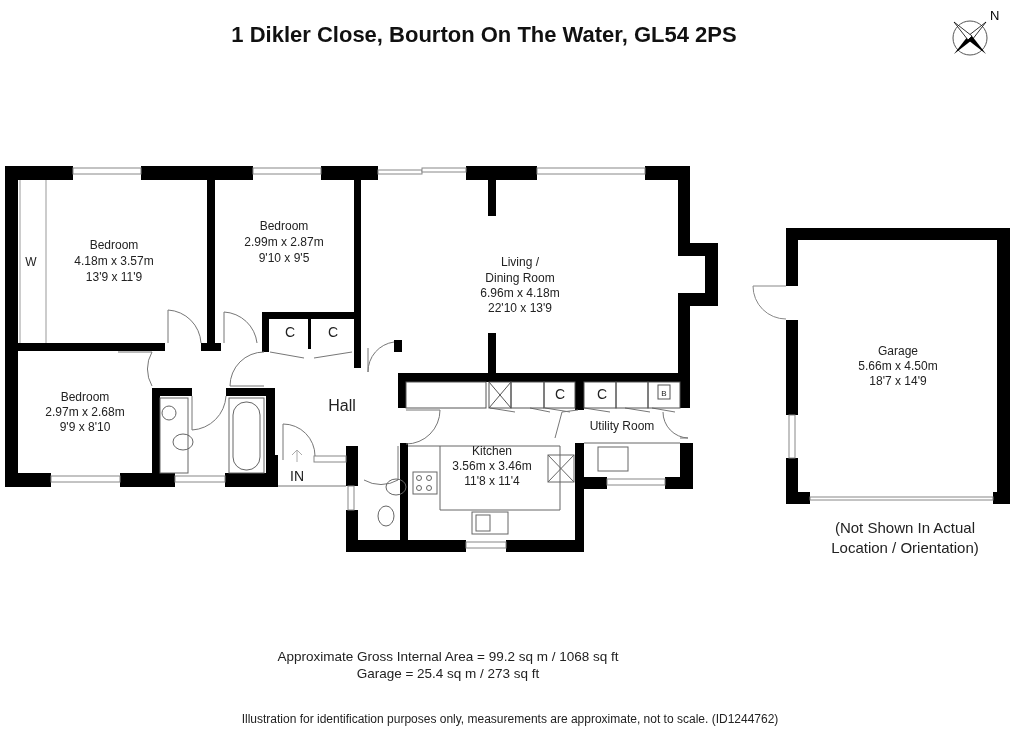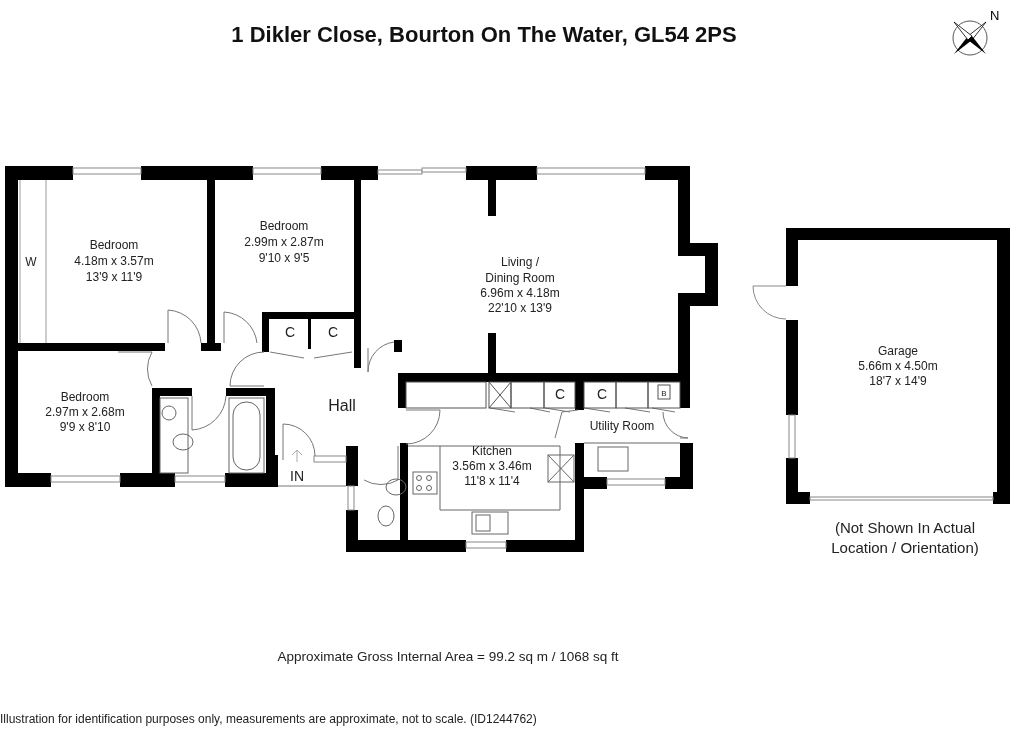--- a/index.html
+++ b/index.html
@@ -4,21 +4,21 @@
 <style>
   html, body { margin:0; padding:0; background:#ffffff; }
   body { width:1020px; height:732px; position:relative; overflow:hidden; font-family:"Liberation Sans", sans-serif; color:#111; }
   .title { position:absolute; left:0; top:22px; width:888px; text-align:center; font-weight:bold; font-size:22px; letter-spacing:0;margin-left:40px; }
   .compass { position:absolute; left:944px; top:6px; width:60px; height:56px; }
   svg.plan { position:absolute; left:0; top:0; }
   .lbl { font-family:"Liberation Sans", sans-serif; font-size:12px; fill:#222; text-anchor:middle; }
   .lbl-big { font-family:"Liberation Sans", sans-serif; font-size:16px; fill:#222; text-anchor:middle; }
   .note { position:absolute; left:780px; top:518px; width:250px; text-align:center; font-size:15px; line-height:20px; color:#222; }
   .areas { position:absolute; left:0; top:648px; width:896px; text-align:center; font-size:13.5px; line-height:17px; color:#222; }
-  .disclaimer { position:absolute; left:0; top:712px; width:1020px; font-size:12px; color:#222; }
+  .disclaimer { position:absolute; left:0; top:712px; width:1020px; text-align:center; font-size:12px; color:#222; }
 </style>
 </head>
 <body>
 
 <div class="title">1 Dikler Close, Bourton On The Water, GL54 2PS</div>
 
 <svg class="compass" viewBox="0 0 60 56">
   <circle cx="26" cy="32" r="17" fill="none" stroke="#555" stroke-width="1"></circle>
   <polygon points="10,48 26,32 42,16 26,32" fill="#000"></polygon>
   <polygon points="10,48 24,30 28,34" fill="#000"></polygon>
@@ -219,15 +219,16 @@
   <path d="M297 462 L297 450 M292 455 L297 450 L302 455" stroke="#aaa" fill="none"></path>
 </svg>
 
 <div class="note">
   <div>(Not Shown In Actual</div>
   <div>Location / Orientation)</div>
 </div>
 
 <div class="areas">
   <div>Approximate Gross Internal Area = 99.2 sq m / 1068 sq ft</div>
+  <div>Garage = 25.4 sq m / 273 sq ft</div>
 </div>
 
 <div class="disclaimer">Illustration for identification purposes only, measurements are approximate, not to scale. (ID1244762)</div>
 
 </body></html>

